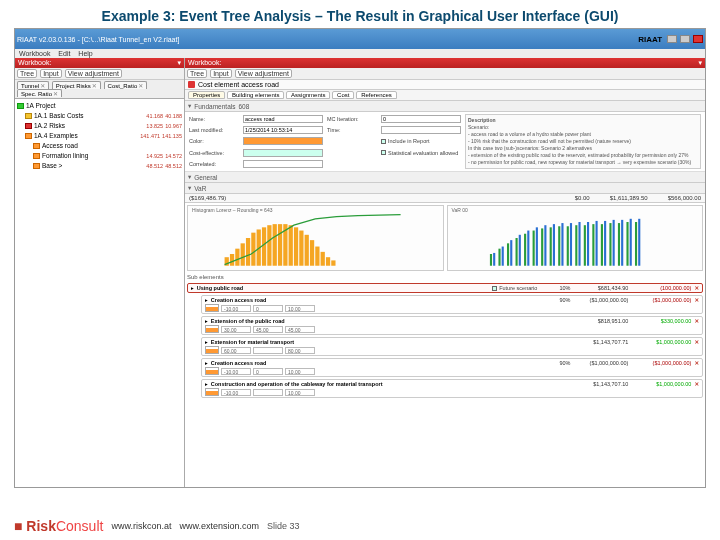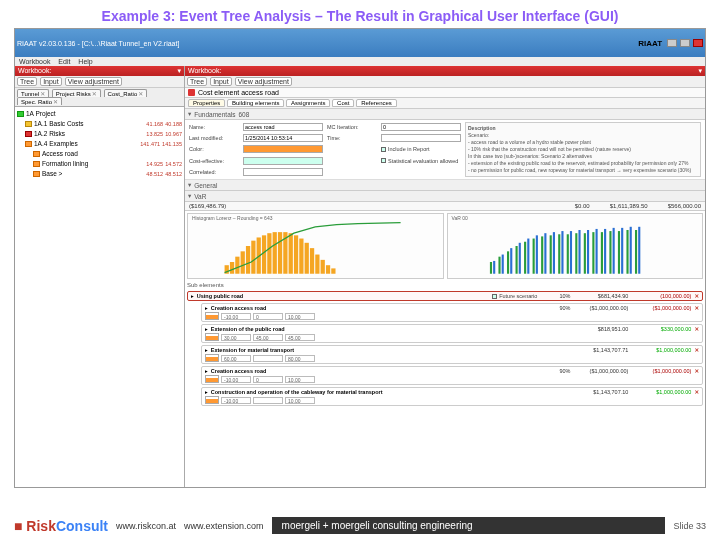--- a/index.html
+++ b/index.html
@@ -1,19 +1,19 @@
 <!DOCTYPE html>
 <html><head>
 <meta charset="utf-8">
 <style>
   * { margin: 0; padding: 0; box-sizing: border-box; }
   body { width: 720px; height: 540px; font-family: Arial, sans-serif; font-size: 8px; background: #fff; position: relative; }
-  .slide-title { font-size: 14px; font-weight: bold; color: #8b5cf6; text-align: center; padding: 8px 0 4px; }
+  .slide-title { font-size: 14px; font-weight: bold; color: #0c4a6e; text-align: center; padding: 8px 0 4px; }
   .app-window { margin: 0 14px; border: 1px solid #999; background: #f4f4f4; height: 460px; overflow: hidden; position: relative; }
-  .titlebar { background: linear-gradient(#5a9bd5,#3b7dc0); height: 28px; display: flex; justify-content: space-between; align-items: center; padding: 0 2px; font-size: 7px; color: #fff; }
+  .titlebar { background: linear-gradient(#5a9bd5,#3b7dc0); height: 20px; display: flex; justify-content: space-between; align-items: center; padding: 0 2px; font-size: 7px; color: #fff; }
   .winbtns span { display: inline-block; width: 10px; height: 8px; background: #d33; margin-left: 1px; border: 1px solid #900; }
   .winbtns span.min { background: #ccc; border-color: #888; }
   .winbtns span.max { background: #ccc; border-color: #888; }
   .logo { font-size: 8px; font-weight: bold; color: #000; }
   .menubar { background: #eee; font-size: 7px; padding: 1px 4px; color: #333; }
   .menubar span { margin-right: 6px; }
   .panels { display: flex; height: 430px; }
   .left-panel { width: 170px; border-right: 1px solid #aaa; background: #fff; display: flex; flex-direction: column; }
   .right-panel { flex: 1; background: #fff; display: flex; flex-direction: column; overflow: hidden; }
   .panel-header { background: linear-gradient(#d33,#b22); color: #fff; font-size: 7px; padding: 1px 3px; display: flex; justify-content: space-between; }
@@ -63,21 +63,21 @@
   .scen-prob { width: 30px; text-align: right; color: #333; }
   .scen-val1 { width: 55px; text-align: right; color: #333; }
   .scen-val2 { width: 60px; text-align: right; color: #a00; }
   .scen-val2.pos { color: #0a0; }
   .del-x { color: #c0392b; font-weight: bold; }
   .dist-row { display: flex; align-items: center; gap: 2px; padding: 0 3px 1px 3px; font-size: 5px; color: #666; }
   .dist-mini { display: inline-block; width: 14px; height: 8px; background: linear-gradient(to top,#f93 0%,#f93 60%,transparent 60%); border: 1px solid #aaa; }
   .dist-in { border: 1px solid #bbb; background: #fff; padding: 0 2px; width: 30px; height: 7px; font-size: 5px; }
   .footer { position: absolute; bottom: 6px; left: 14px; right: 14px; display: flex; align-items: center; gap: 8px; font-size: 9px; }
   .footer-logo-rc { color: #c0392b; font-weight: bold; font-size: 14px; }
-  .footer-logo-rc span.consult { color: #3b82f6; font-weight: bold; }
+  .footer-logo-rc span.consult { color: #ef4444; font-weight: normal; }
   .footer-url { color: #333; text-align: center; }
   .footer-moergeli { background: #333; color: #fff; padding: 3px 10px; font-size: 10px; flex: 1; text-align: left; }
   .footer-slide { color: #555; }
 </style>
 </head>
 <body>
 
 <div class="slide-title">Example 3: Event Tree Analysis – The Result in Graphical User Interface (GUI)</div>
 
 <div class="app-window">
@@ -422,15 +422,14 @@
           </div>
         </div>
     </div>
   </div>
 </div>
 
 <div class="footer">
   <span class="footer-logo-rc">■ Risk<span class="consult">Consult</span></span>
   <span class="footer-url">www.riskcon.at</span>
   <span class="footer-url">www.extension.com</span>
-  <span class="footer-moergeli">moergeli + moergeli consulting engineering</span>
   <span class="footer-slide">Slide 33</span>
 </div>
 
 </body></html>

